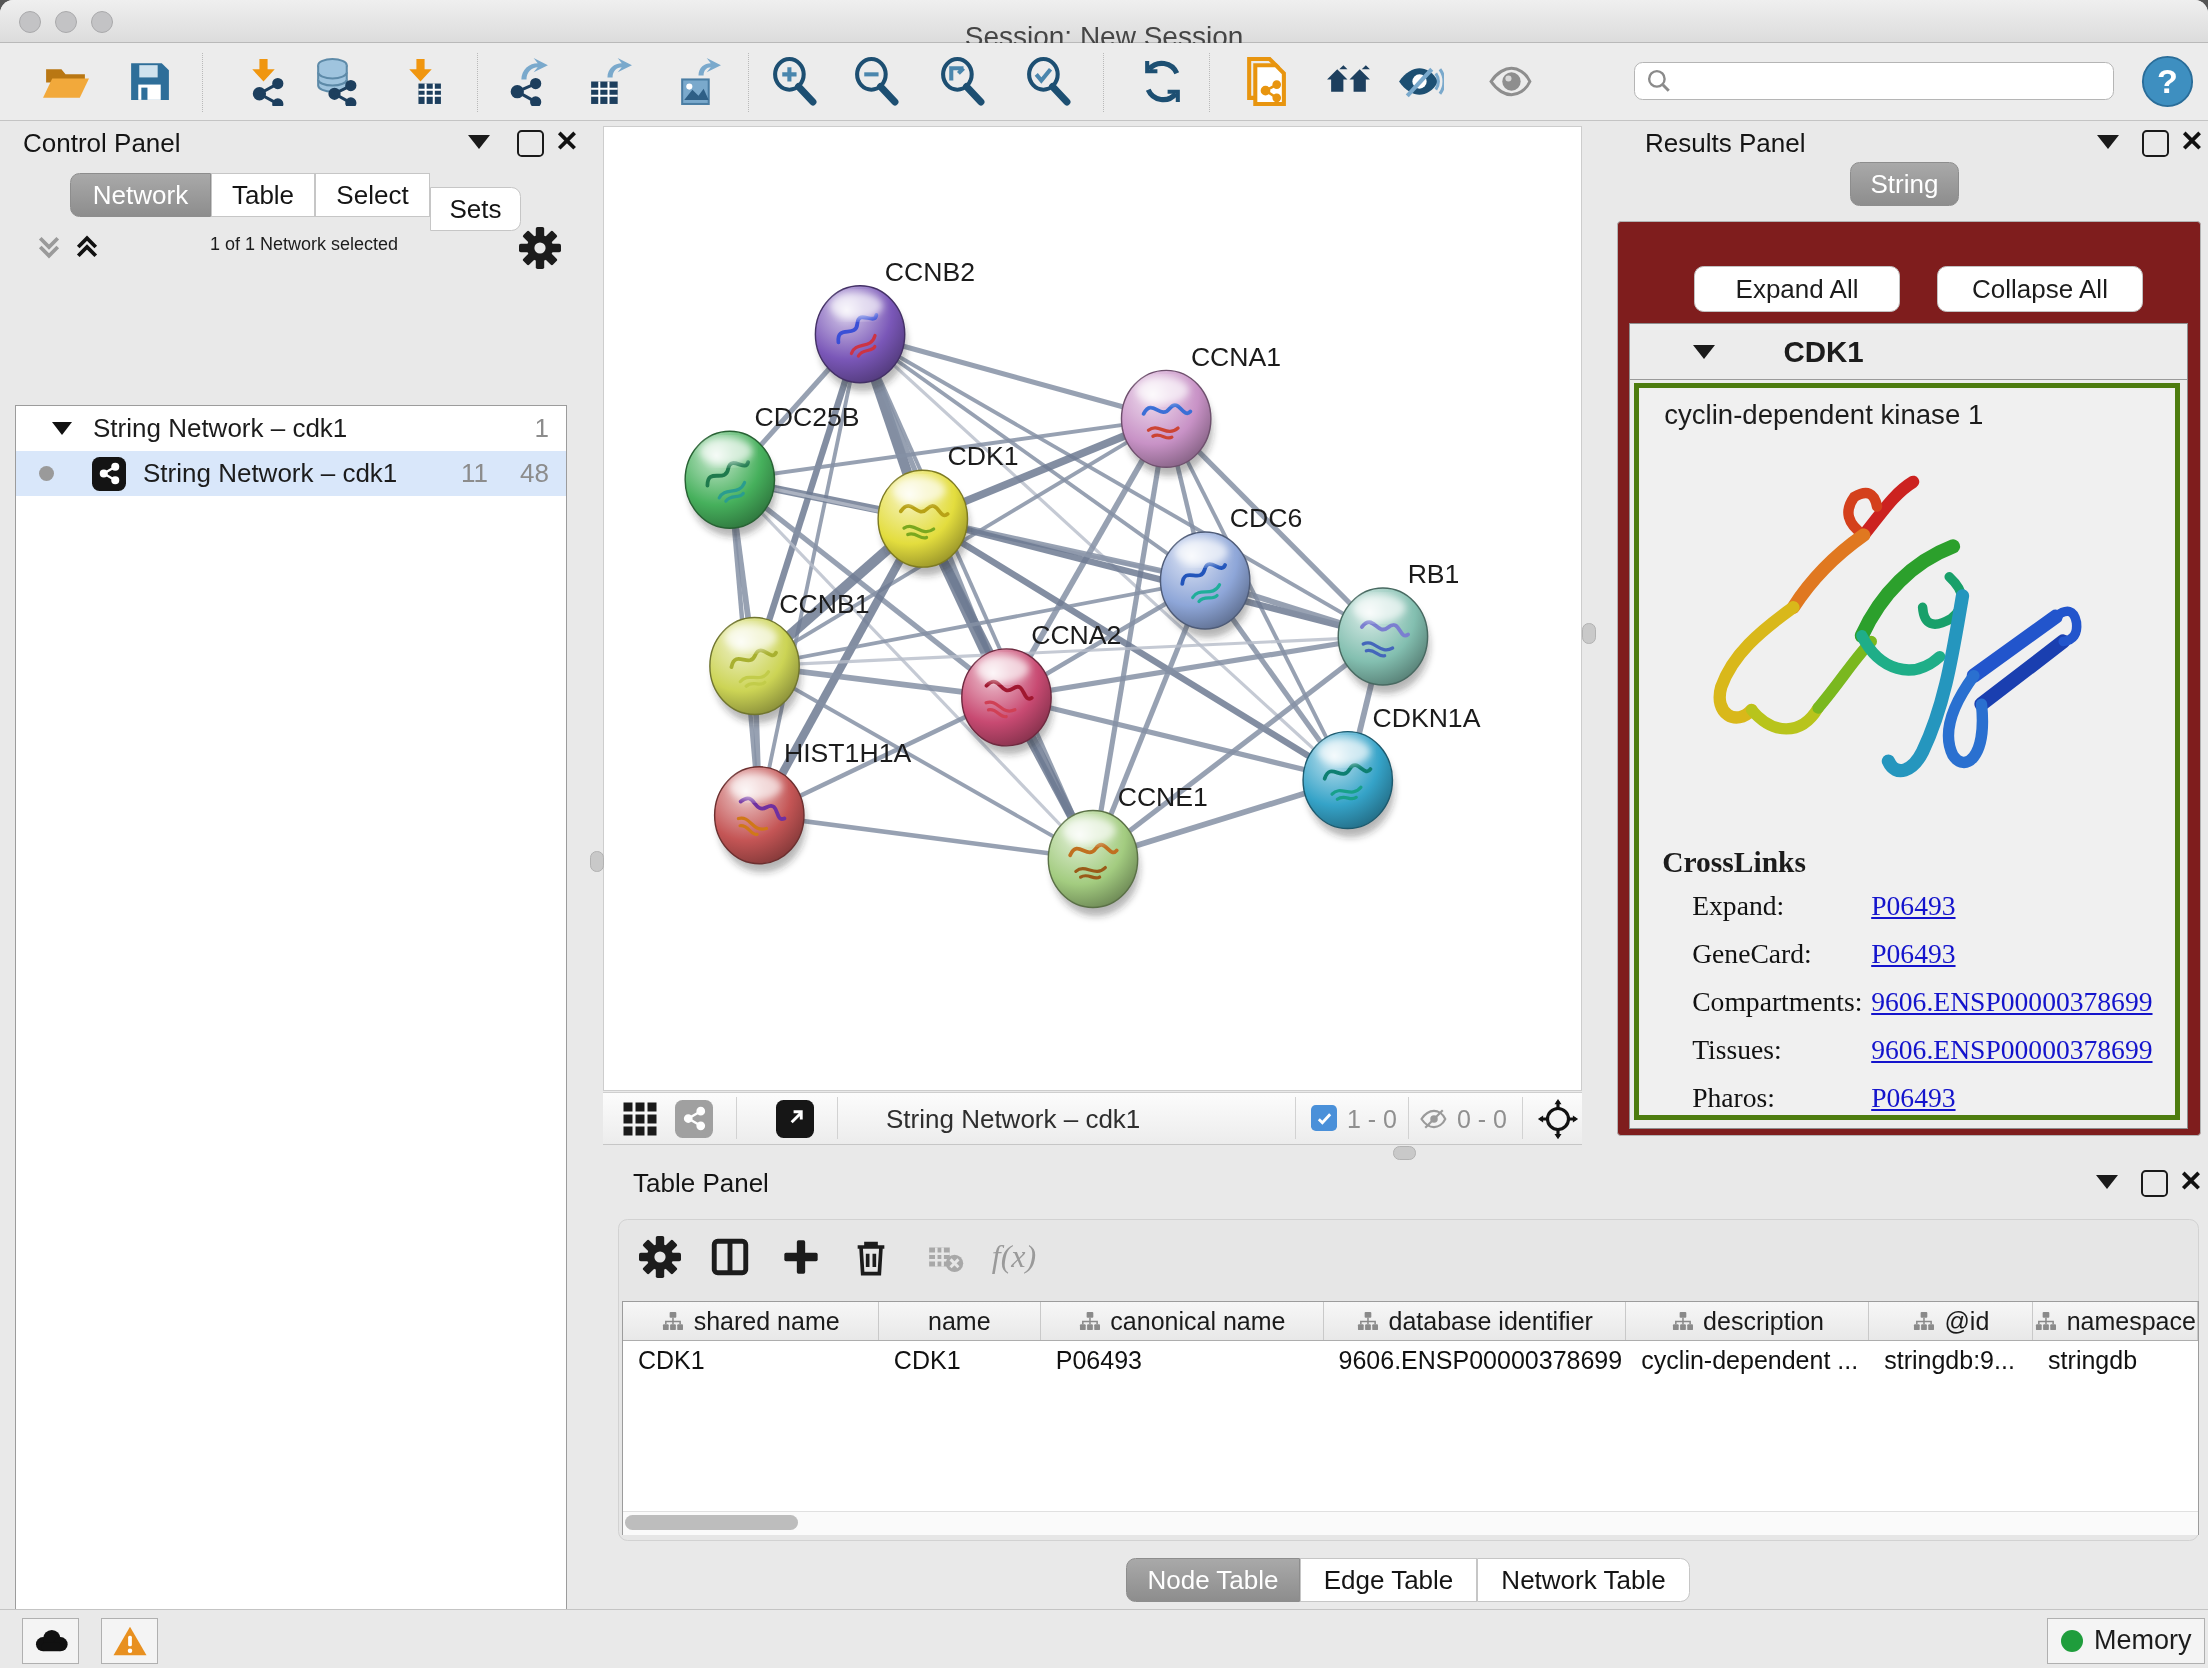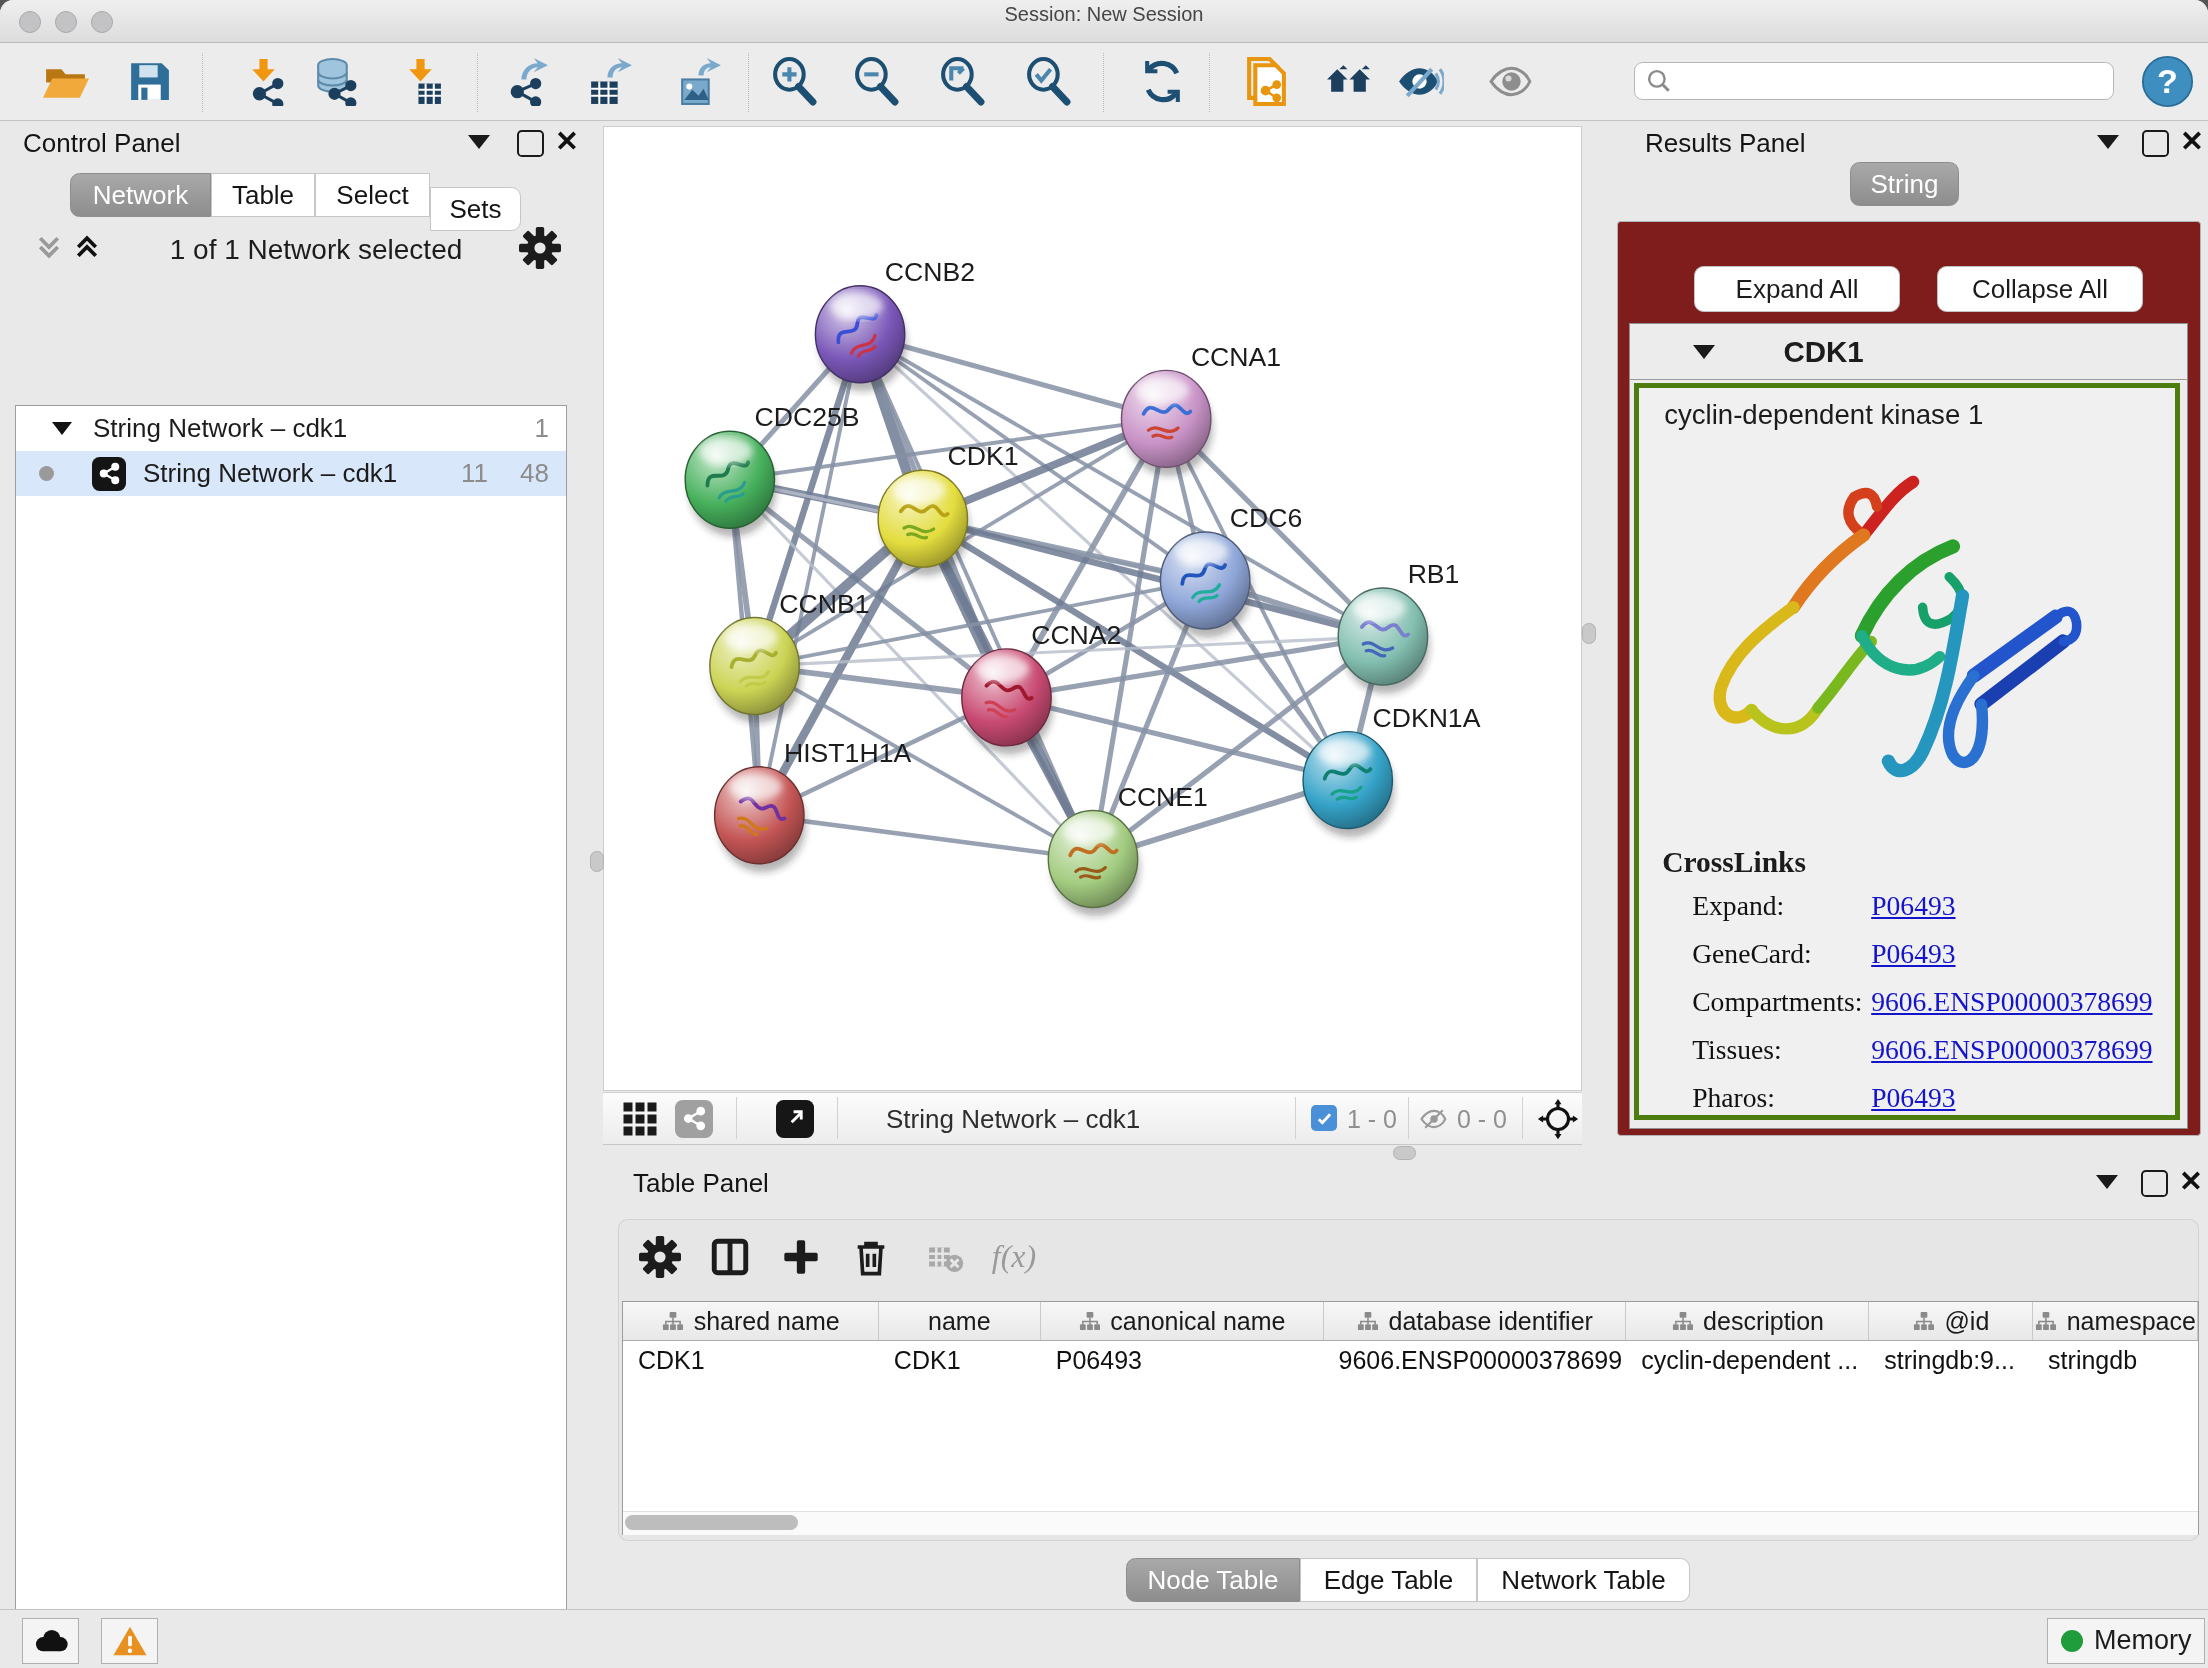--- a/index.html
+++ b/index.html
@@ -5,21 +5,21 @@
   html,body{margin:0;padding:0;background:#555;}
   .window{position:relative;width:2208px;height:1668px;background:#e9e9e9;
           font-family:"Liberation Sans",sans-serif;overflow:hidden;border-radius:13.3px 13.3px 0 0;
           -webkit-font-smoothing:antialiased;color:#1c1c1c;}
   .abs{position:absolute;}
   
   .titlebar{left:0;top:0;width:2208px;height:42px;background:linear-gradient(#efefef,#dcdcdc);
             border-bottom:1px solid #b9b9b9;}
   .tl-dot{position:absolute;top:11.4px;width:20px;height:20px;border-radius:50%;
           background:#c3c3c5;border:1px solid #a9a9ab;}
-  .win-title{position:absolute;top:3px;left:0;width:100%;text-align:center;font-size:20px;color:#454545;}
+  .win-title{position:absolute;top:21px;left:0;width:100%;text-align:center;font-size:28px;color:#454545;}
   
   .toolbar{left:0;top:43px;width:2208px;height:77px;background:#ececec;border-bottom:1px solid #c4c4c4;}
   .tbtn{position:absolute;top:11.4px;width:55px;height:55px;display:flex;align-items:center;justify-content:center;}
   .tsep{position:absolute;top:9.5px;width:0;height:59px;border-left:1.9px dotted #b9b9b9;}
   .searchbox{position:absolute;left:1634px;top:19px;width:480px;height:38px;background:#fff;
              border:1px solid #b5b5b5;border-radius:8.6px;display:flex;align-items:center;padding-left:9.5px;box-sizing:border-box;}
   .searchbox input{border:none;outline:none;font-size:24px;width:399px;background:transparent;
                    font-family:"Liberation Sans",sans-serif;}
   
   .phead-title{font-size:26px;color:#141414;}
@@ -272,21 +272,21 @@
     <div class="abs" style="left:34px;top:112px;">
       <svg width="30" height="30" viewBox="0 0 24 24" fill="none" stroke="#9a9a9a" stroke-width="3">
           <path d="M5 5l7 7 7-7M5 12l7 7 7-7"></path>
         </svg>
     </div>
     <div class="abs" style="left:72px;top:112px;">
       <svg width="30" height="30" viewBox="0 0 24 24" fill="none" stroke="#111" stroke-width="3">
           <path d="M5 19l7-7 7 7M5 12l7-7 7 7"></path>
         </svg>
     </div>
-    <div class="abs" style="left:126px;top:114px;width:380px;text-align:center;font-size:28px;">1 of 1 Network selected</div>
+    <div class="abs" style="left:114px;top:114px;width:380px;text-align:center;font-size:18px;">1 of 1 Network selected</div>
     <div class="abs" style="left:519px;top:107px;">
       <svg width="42" height="42" viewBox="0 0 24 24">
           <g fill="#1c1c1c" transform="translate(12,12)">
             <g>
               <rect x="-2.4" y="-12" width="4.8" height="7" rx="1"></rect>
               <rect x="-2.4" y="-12" width="4.8" height="7" rx="1" transform="rotate(45)"></rect>
               <rect x="-2.4" y="-12" width="4.8" height="7" rx="1" transform="rotate(90)"></rect>
               <rect x="-2.4" y="-12" width="4.8" height="7" rx="1" transform="rotate(135)"></rect>
               <rect x="-2.4" y="-12" width="4.8" height="7" rx="1" transform="rotate(180)"></rect>
               <rect x="-2.4" y="-12" width="4.8" height="7" rx="1" transform="rotate(225)"></rect>

